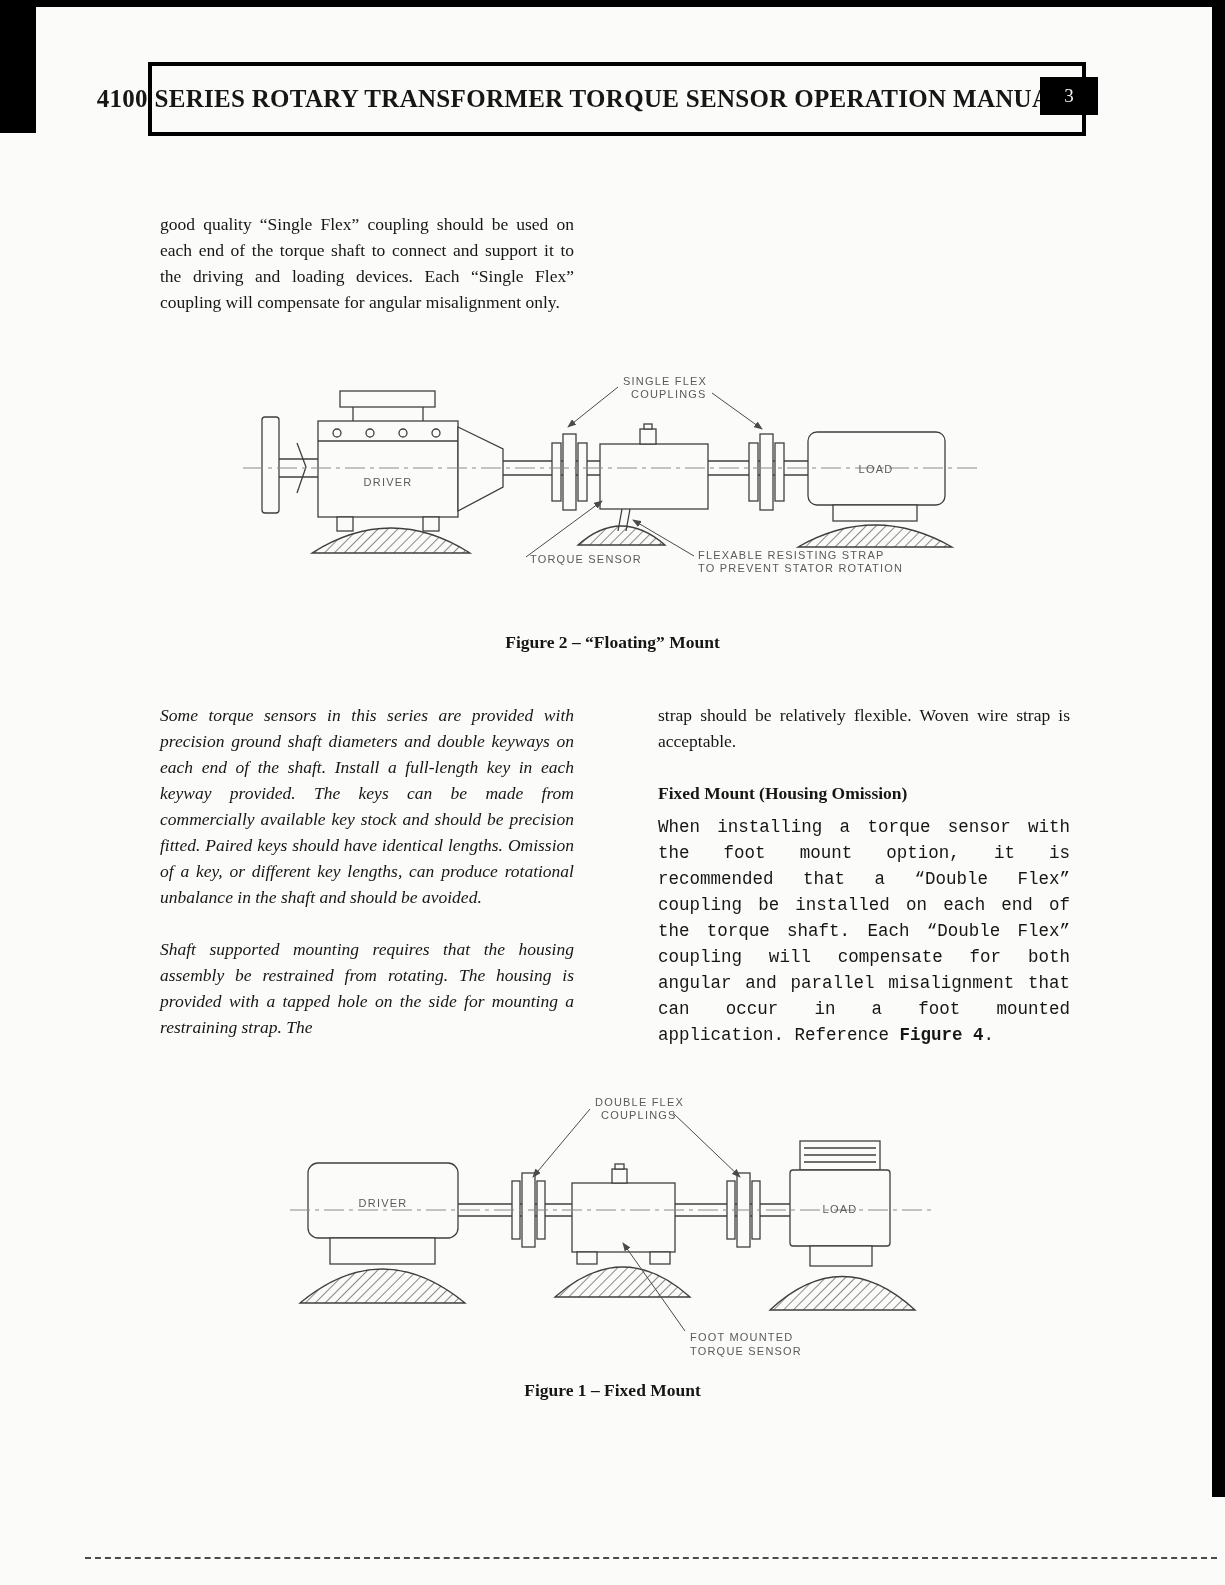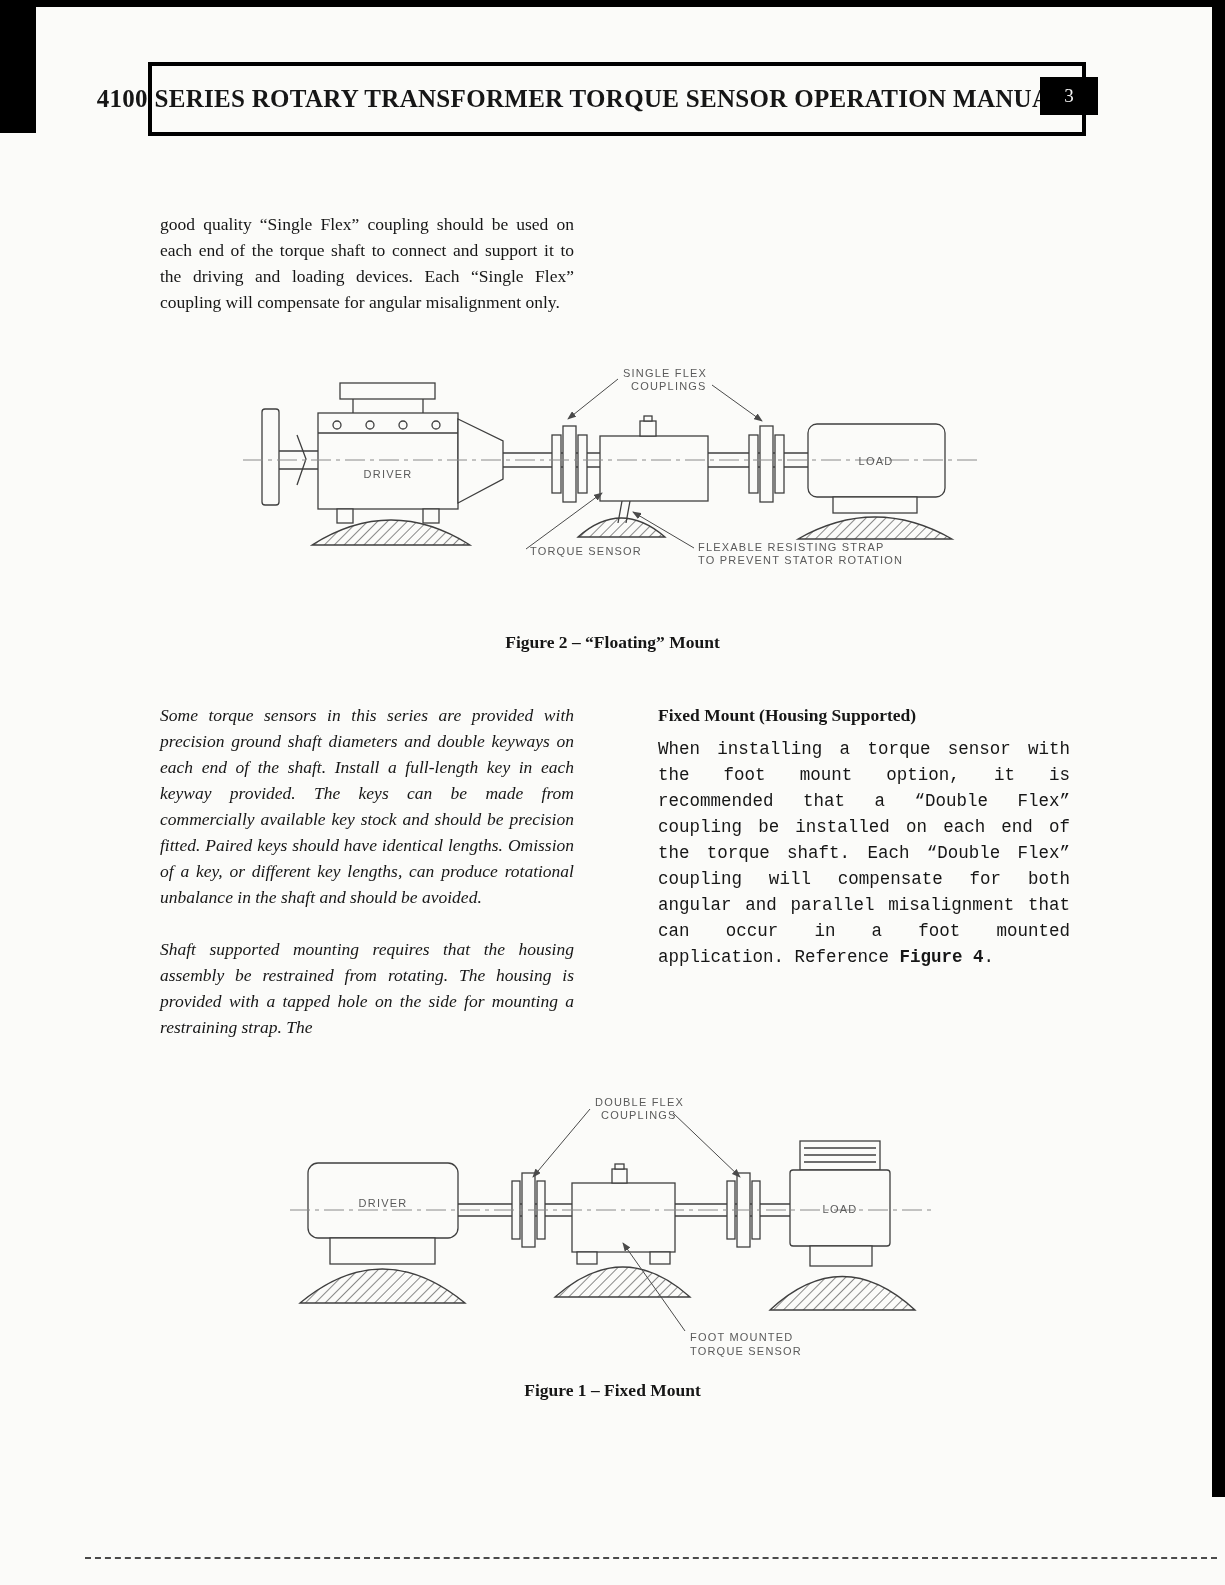--- a/index.html
+++ b/index.html
@@ -30,21 +30,21 @@
   .col p { margin:8px; }
   .col p + p { margin-top:26px; }
   .col p.noskip { margin-top:0;font-family:Liberation Mono, monospace; }
   .subheading { font-weight:bold; text-align:left; }
   .sec1-left  { left:152px; top:203px; width:430px; }
   .sec1-right { left:650px; top:203px; width:428px; }
   .sec2-left  { left:152px; top:694px; width:430px;font-style:italic; }
   .sec2-right { left:650px; top:694px; width:428px; }
 
   .figure { position:absolute; }
-  .fig3 { left:185px; top:347px; }
+  .fig3 { left:185px; top:355px; }
   .fig4 { left:285px; top:1085px; }
 
   .caption { position:absolute; left:0; width:1225px; text-align:center; font-weight:bold; font-size:17.5px; }
   .cap3 { top:632px; }
   .cap4 { top:1380px; }
 
   .bottom-rule { position:absolute; left:85px; top:1557px; width:1132px; border-top:2px dashed #4a4a4a; }
 
   .diag-text {
     font-family:"Liberation Sans", sans-serif; font-size:11px;
@@ -158,21 +158,22 @@
   </div>
 
   <div class="caption cap3">Figure 2 – “Floating” Mount</div>
 
   <div class="col sec2-left">
     <p>Some torque sensors in this series are provided with precision ground shaft diameters and double keyways on each end of the shaft. Install a full-length key in each keyway provided.  The keys can be made from commercially available key stock and should be precision fitted.  Paired keys should have identical lengths.  Omission of a key, or different key lengths, can produce rotational unbalance in the shaft and should be avoided.</p>
     <p>Shaft supported mounting requires that the housing assembly be restrained from rotating. The housing is provided with a tapped hole on the side for mounting a restraining strap.  The</p>
   </div>
 
   <div class="col sec2-right">
-    <p class="subheading">Fixed Mount (Housing Supported)</p>
+    <p>strap should be relatively flexible.  Woven wire strap is acceptable.</p>
+    <p class="subheading">Fixed Mount (Housing Omission)</p>
     <p class="noskip"><span>When installing a torque sensor with the foot mount option, it is recommended that a “Double Flex” coupling be installed on each end of the torque shaft.  Each “Double Flex” coupling will compensate for both angular and parallel misalignment that can occur in a foot mounted application.  Reference </span><b>Figure 4</b><span>.</span></p>
   </div>
 
   <div class="figure fig4">
     <svg width="660" height="290" viewBox="0 0 660 290">
       <defs>
         <pattern id="h4" patternUnits="userSpaceOnUse" width="7" height="7" patternTransform="rotate(45)">
           <line x1="0" y1="0" x2="0" y2="7" stroke="#4a4a4a" stroke-width="1.3"></line>
         </pattern>
         <marker id="a4" markerWidth="9" markerHeight="7" refX="8" refY="3.5" orient="auto">

